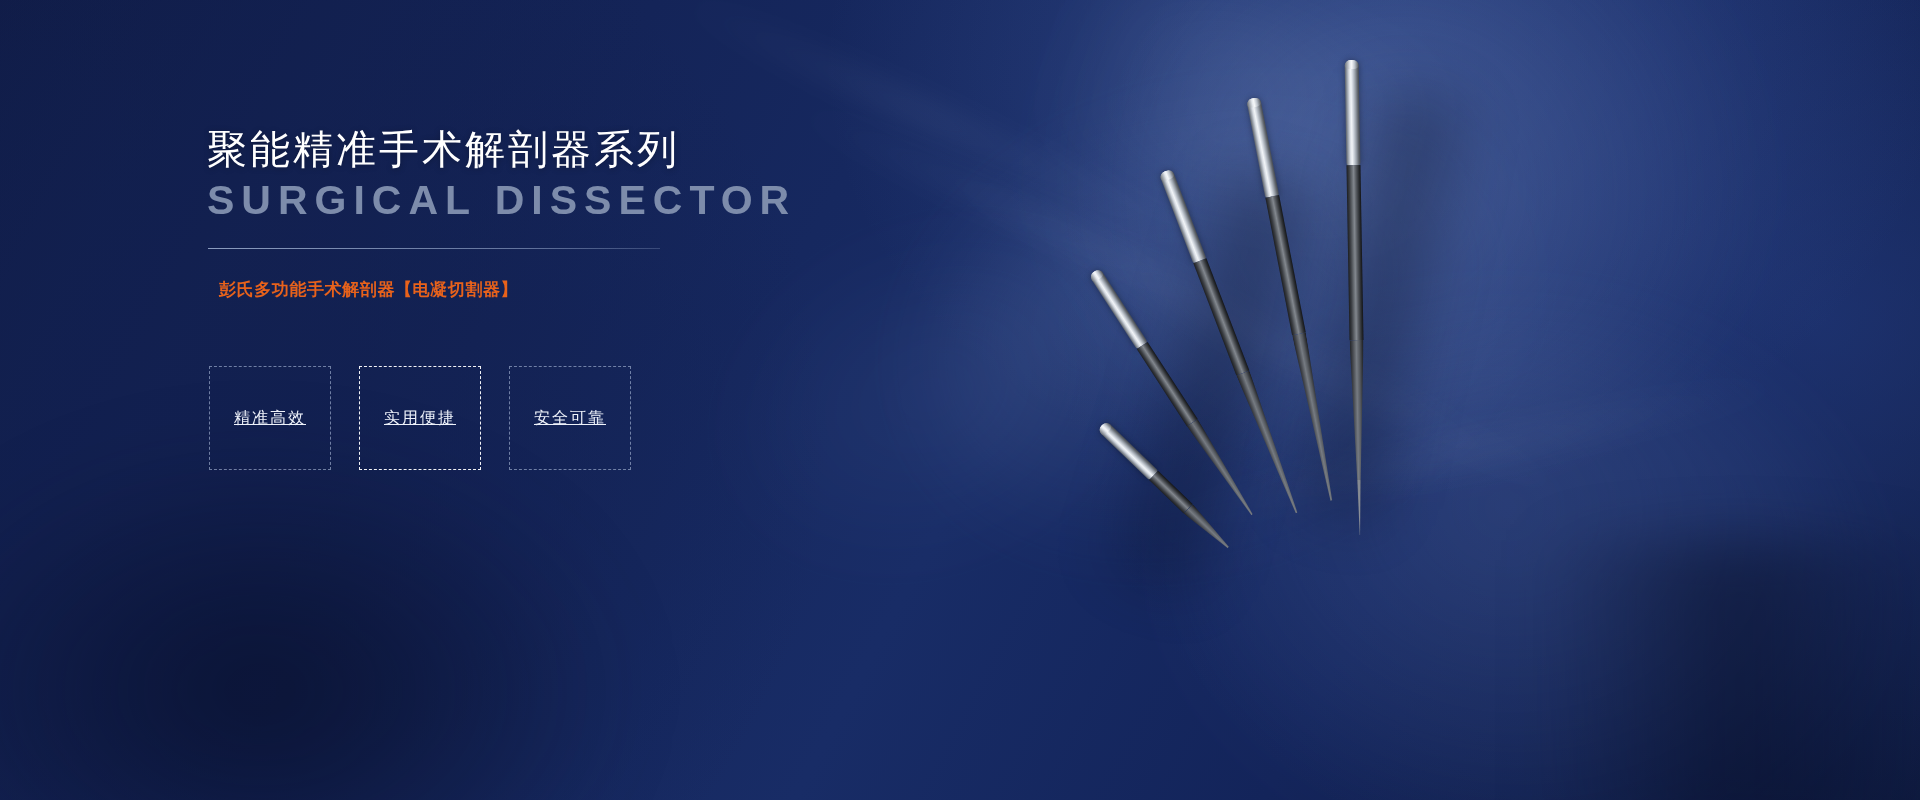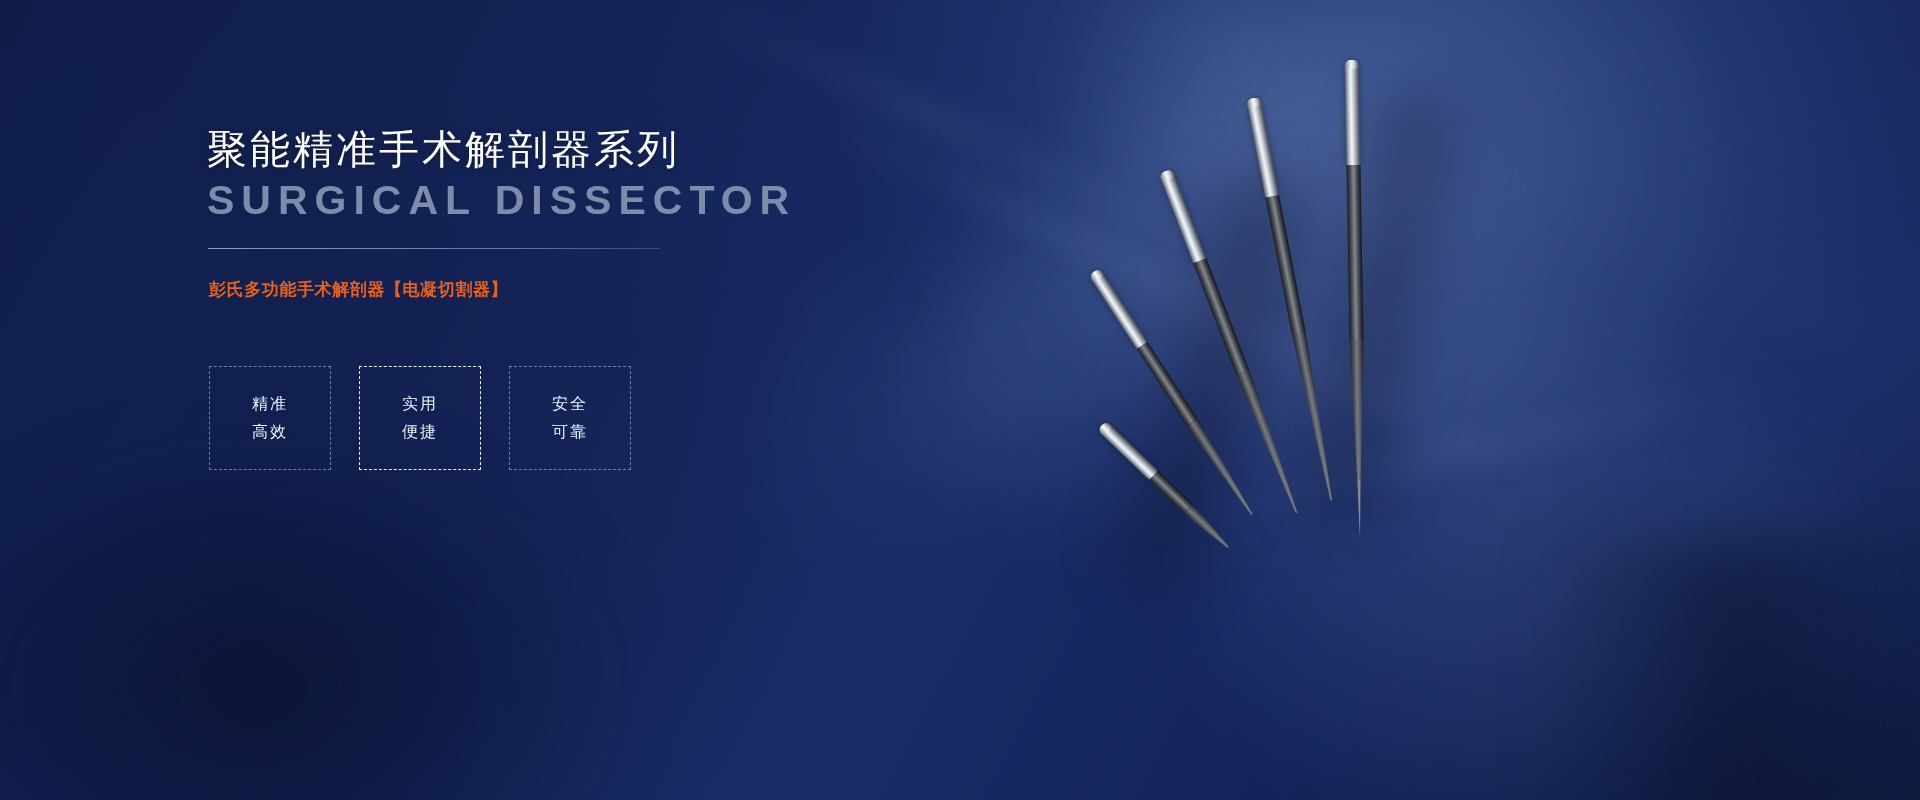--- a/index.html
+++ b/index.html
@@ -93,45 +93,46 @@
     white-space:nowrap;
   }
 
   .divider{
     position:absolute; left:1px; top:248px;
     width:452px; height:1px;
     background:linear-gradient(90deg, rgba(160,178,210,.85) 0%, rgba(140,158,195,.65) 70%, rgba(140,158,195,.30) 100%);
   }
 
   .subtitle-orange{
-    position:absolute; left:2px; top:277px;
+    position:absolute; left:12px; top:277px;
     font-size:17px;
     line-height:26px;
     letter-spacing:.6px;
     color:#e8621b;
     font-weight:700;
     white-space:nowrap;
   }
 
   
   .features{
     position:absolute; left:2px; top:366px;
     display:flex;
     gap:28px;
   }
 
   .feature-box{
     width:122px; height:104px;
-    display:flex; flex-direction:column;
+    display:flex; flex-direction:row;
     align-items:center; justify-content:center;
     color:#eef2fa;
     font-size:16px;
     line-height:28px;
     letter-spacing:2px;
     border:1px dashed rgba(170,186,216,.62);
+    text-decoration:underline;
   }
   .feature-box.bright{
     border:1px dashed rgba(255,255,255,.95);
     text-align:right;
   }
   .feature-box .fline{ display:block; }
 
   
   .instruments{
     position:absolute; left:0; top:0;

